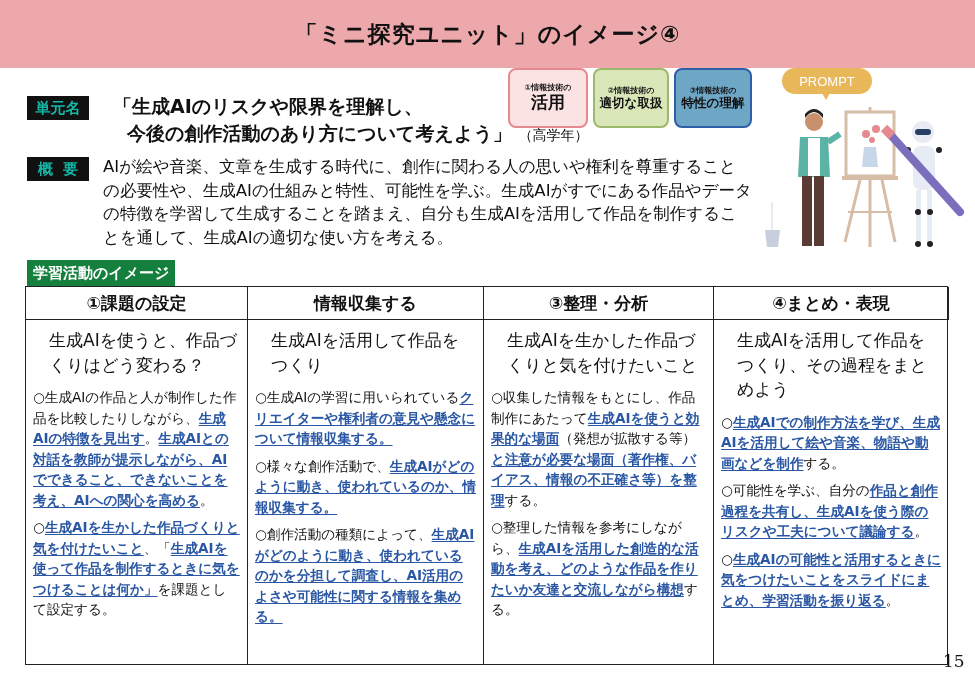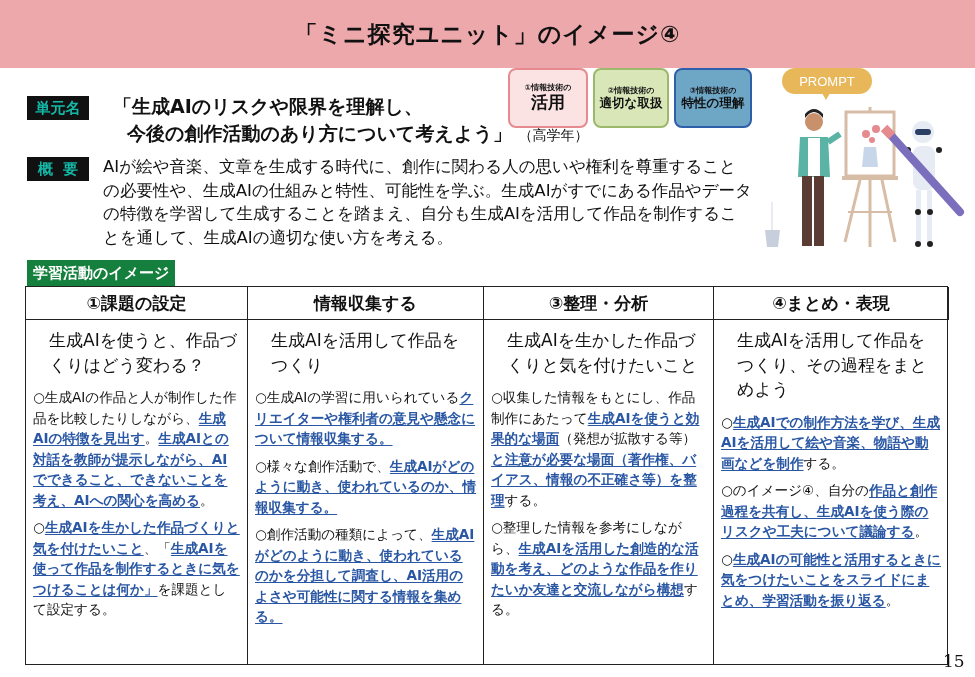--- a/index.html
+++ b/index.html
@@ -181,19 +181,19 @@
     <div class="q">生成AIを生かした作品づくりと気を付けたいこと</div>
     <div class="items">
         <p><span>○収集した情報をもとにし、作品制作にあたって</span><span class="hl">生成AIを使うと効果的な場面</span><span>（発想が拡散する等）</span><span class="hl">と注意が必要な場面（著作権、バイアス、情報の不正確さ等）を整理</span><span>する。</span></p>
         <p><span>○整理した情報を参考にしながら、</span><span class="hl">生成AIを活用した創造的な活動を考え、どのような作品を作りたいか友達と交流しながら構想</span><span>する。</span></p>
       </div>
   </div>
   <div class="td">
     <div class="q">生成AIを活用して作品をつくり、その過程をまとめよう</div>
     <div class="items">
         <p><span>○</span><span class="hl">生成AIでの制作方法を学び、生成AIを活用して絵や音楽、物語や動画などを制作</span><span>する。</span></p>
-        <p><span>○のイメージ④、自分の</span><span class="hl">作品と創作過程を共有し、生成AIを使う際のリスクや工夫について議論する</span><span>。</span></p>
+        <p><span>○可能性を学ぶ、自分の</span><span class="hl">作品と創作過程を共有し、生成AIを使う際のリスクや工夫について議論する</span><span>。</span></p>
         <p><span>○</span><span class="hl">生成AIの可能性と活用するときに気をつけたいことをスライドにまとめ、学習活動を振り返る</span><span>。</span></p>
       </div>
   </div>
 </div>
 
 <div class="page-number">15</div>
 
 </body></html>

